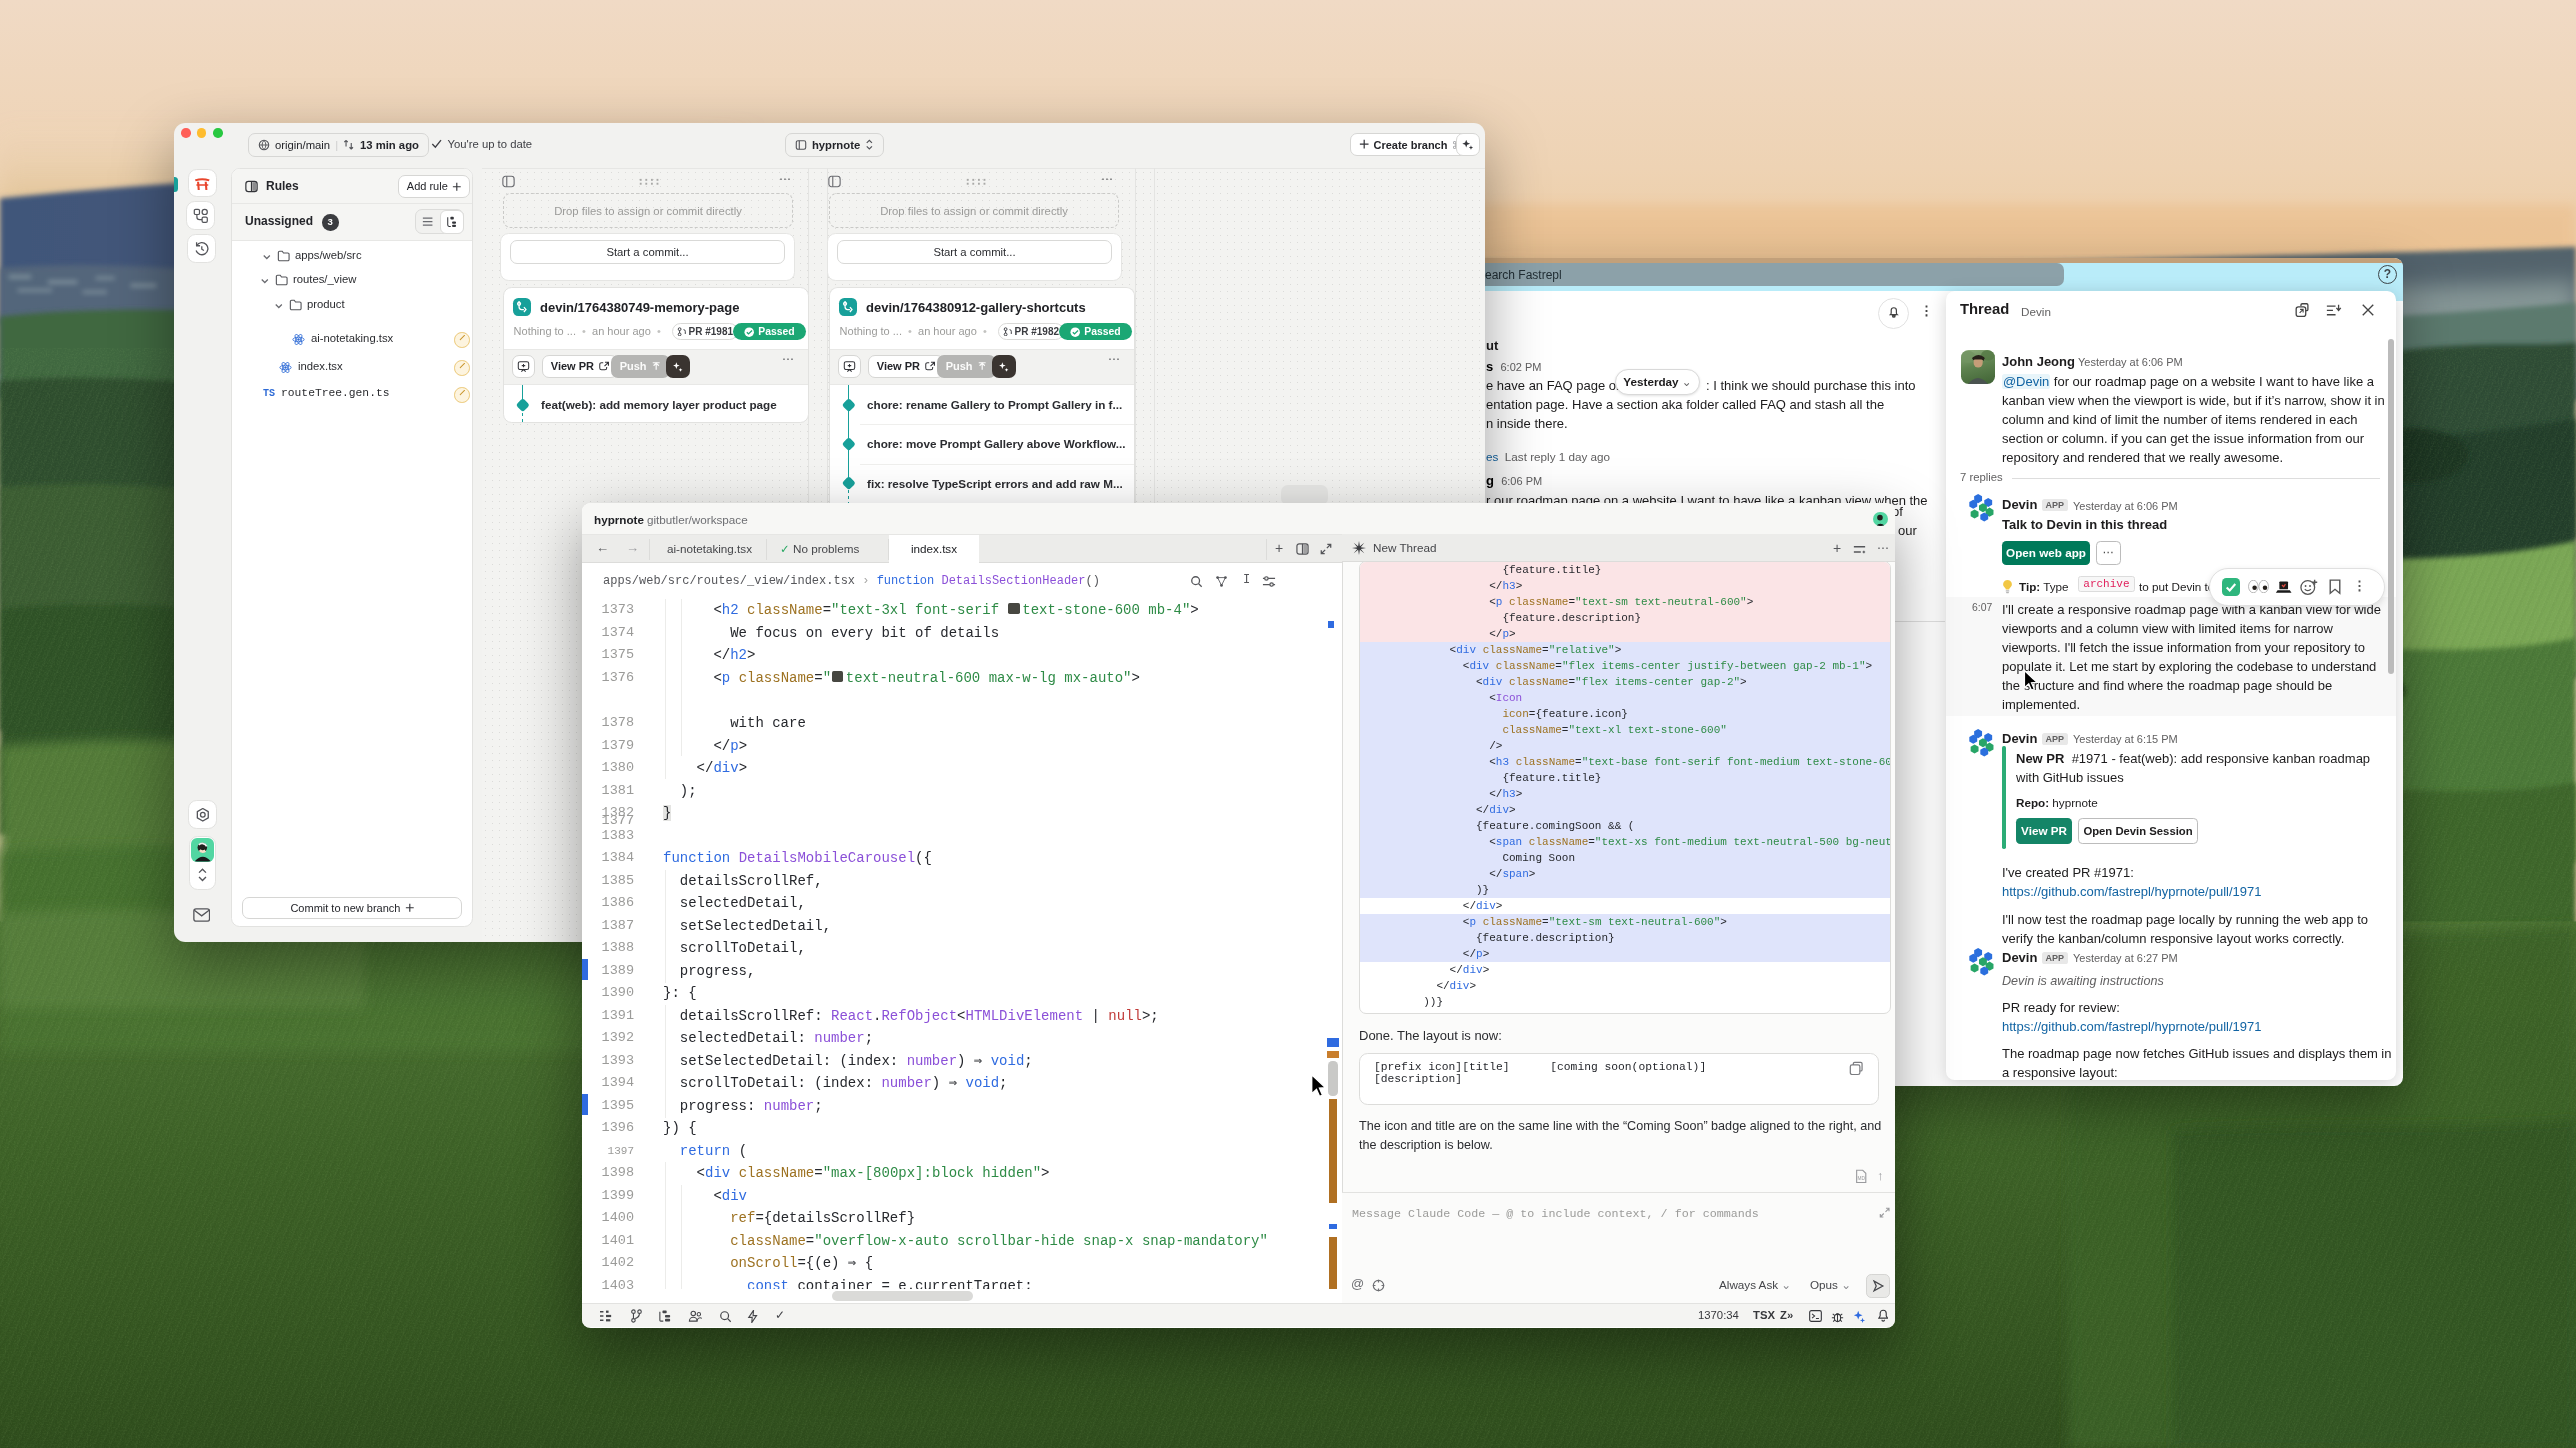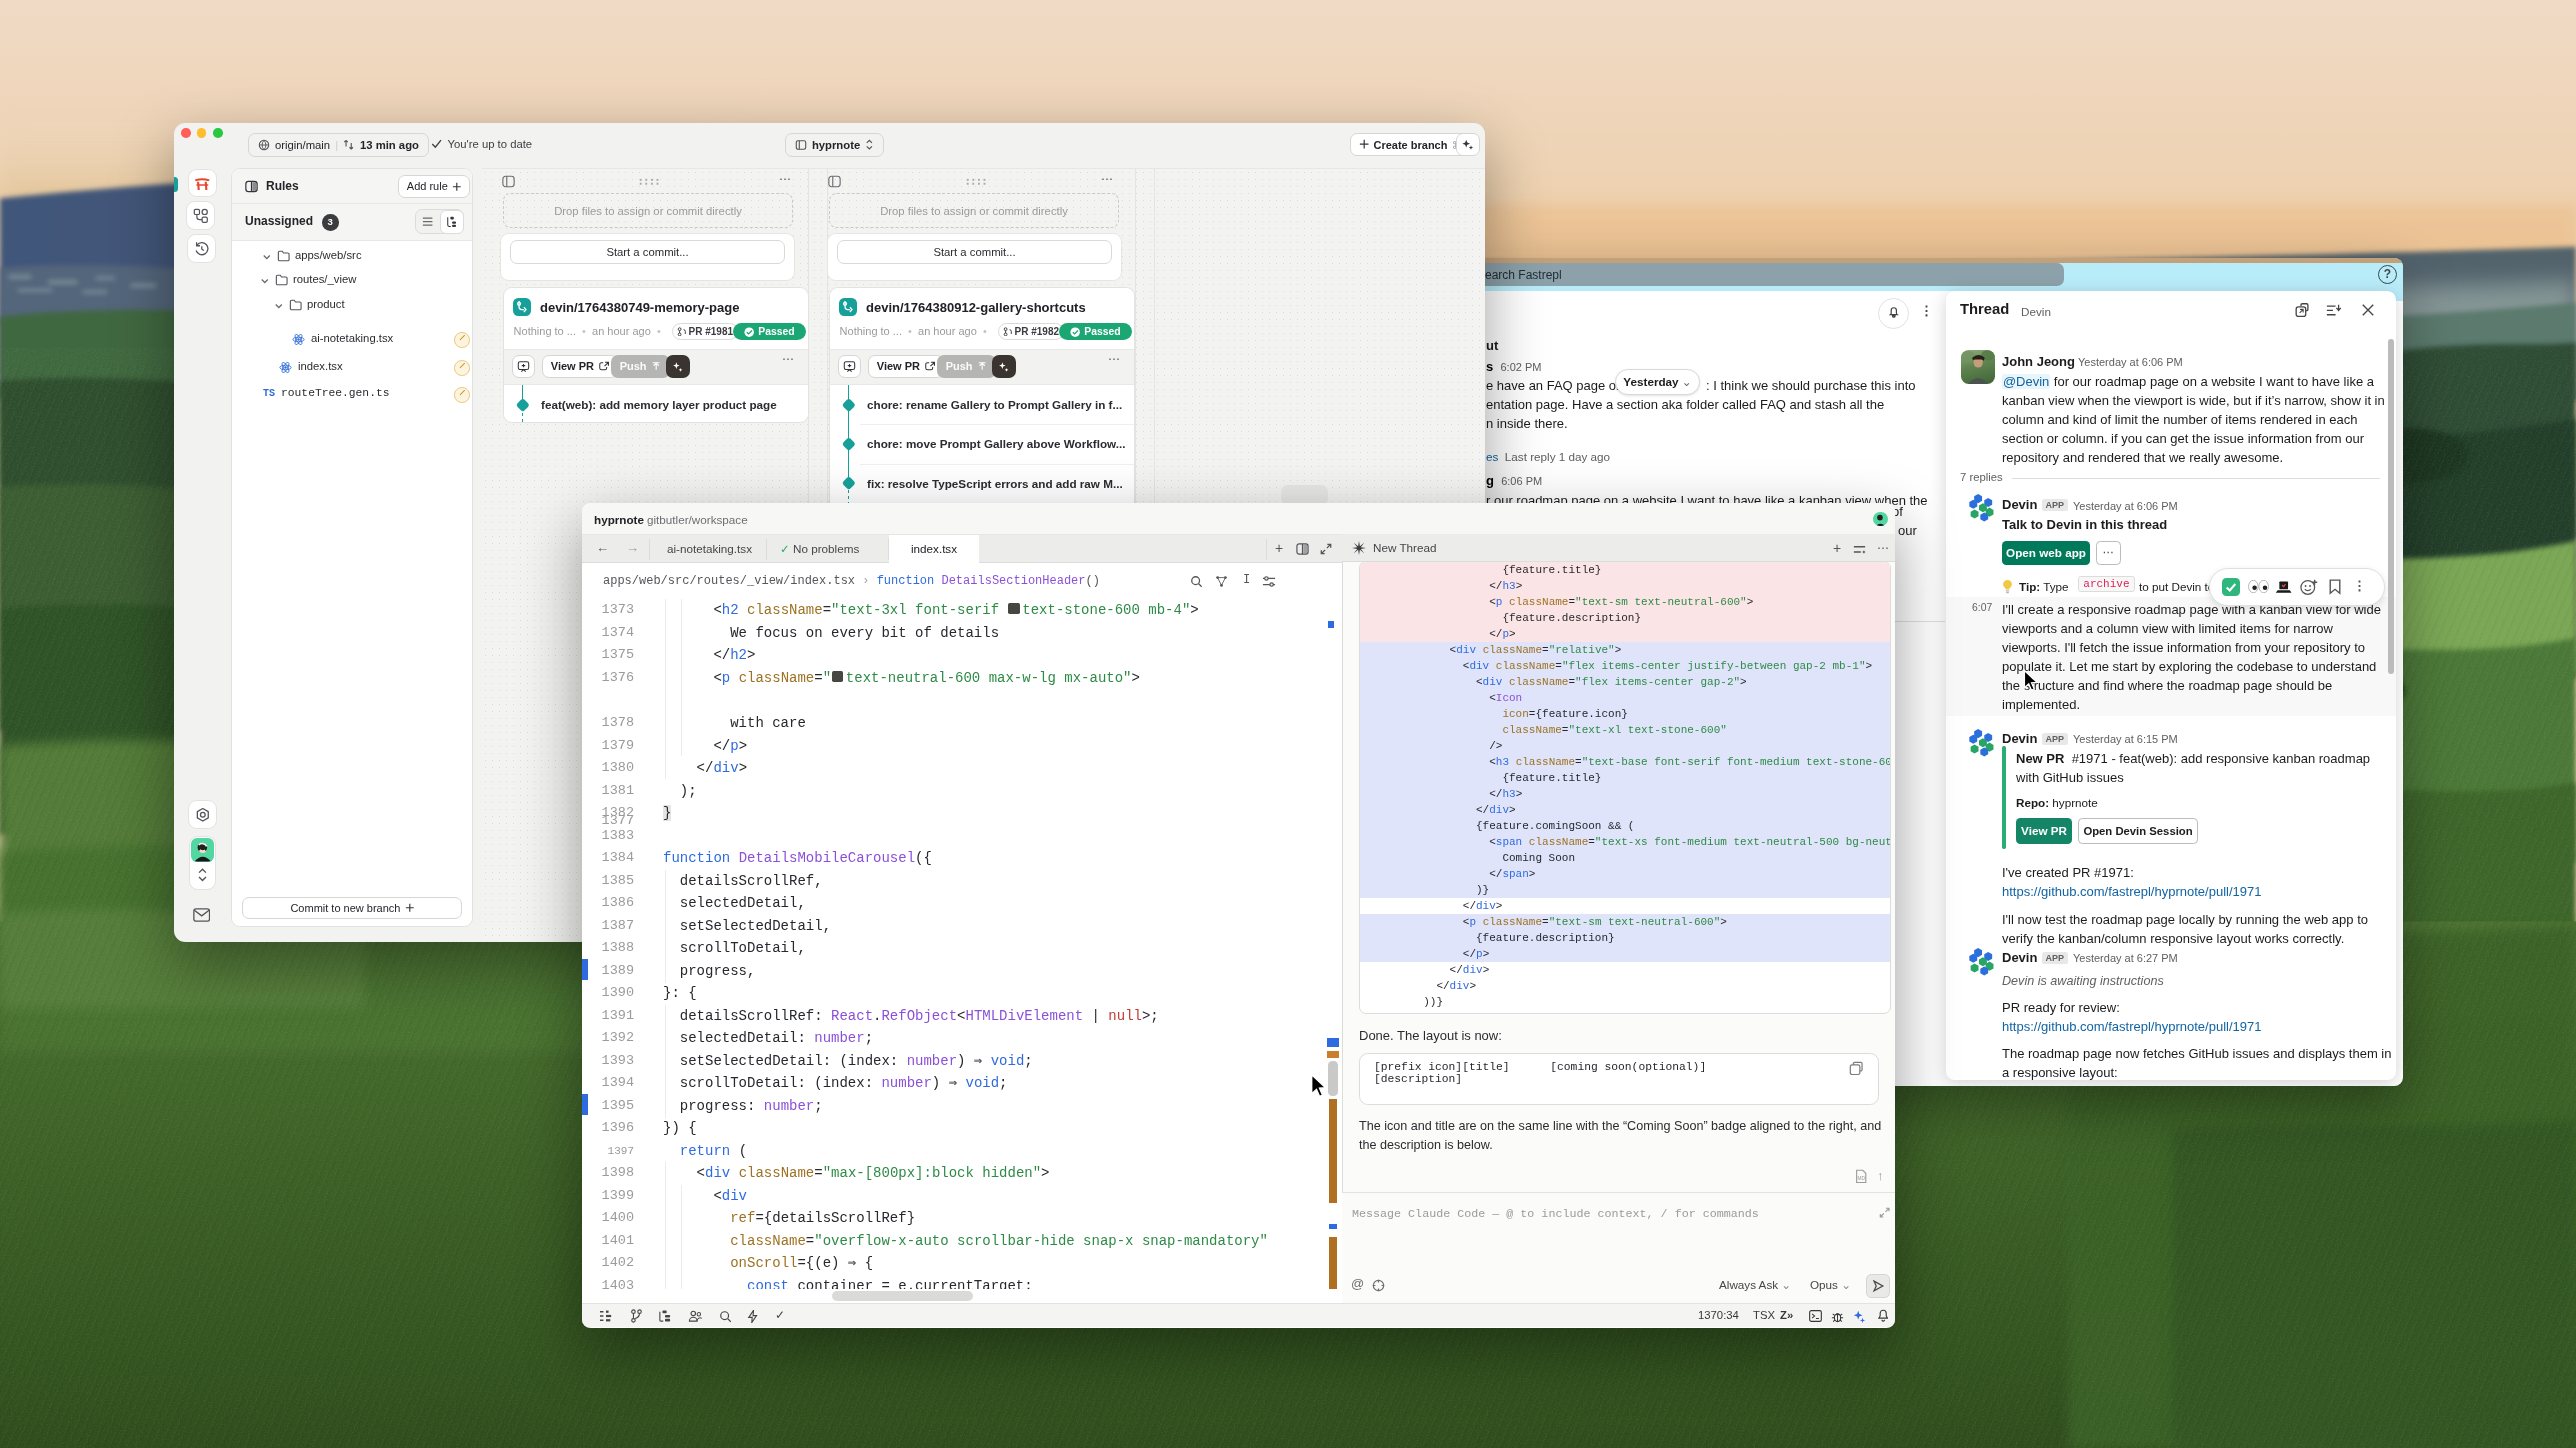--- a/index.html
+++ b/index.html
@@ -821,21 +821,21 @@
     </svg>
  <svg class="abs" style="left:137px;top:807px;" width="13" height="13" viewBox="0 0 15 15">
       <circle cx="6.5" cy="6.5" r="4.5" fill="none" stroke="#45464a" stroke-width="1.4"></circle>
       <path d="M10 10 l3.5 3.5" stroke="#45464a" stroke-width="1.4"></path>
     </svg>
  <svg class="abs" style="left:165px;top:807px;" width="11.3" height="13" viewBox="0 0 13 15">
       <path d="M7.5 0.5 L2 8.5 h4 L5.5 14.5 L11 6.5 h-4z" fill="none" stroke="#45464a" stroke-width="1.3"></path>
     </svg>
  <div class="abs" style="left:193px;top:805px;color:#45464a;font-size:12px;">✓</div>
  <div class="abs" style="left:1116px;top:806px;font-size:11.3px;color:#36373b;">1370:34</div>
- <div class="abs" style="left:1171px;top:806px;font-size:11.3px;color:#36373b;">TSX</div>
+ <div class="abs" style="left:1171px;top:806px;font-size:11.3px;color:#36373b;font-weight:bold;">TSX</div>
  <div class="abs" style="left:1198px;top:806px;font-size:11.3px;color:#36373b;font-weight:bold;">Z»</div>
  <svg class="abs" style="left:1227px;top:807px;" width="13" height="12" viewBox="0 0 15 14">
       <rect x="0.7" y="0.7" width="13.6" height="12.6" rx="2" fill="none" stroke="#36373b" stroke-width="1.3"></rect>
       <path d="M3.5 4.5 l3 2.5 -3 2.5 M8 10 h3.5" stroke="#36373b" stroke-width="1.2" fill="none"></path>
     </svg>
  <svg class="abs" style="left:1249px;top:807px;" width="13" height="13" viewBox="0 0 15 15">
       <ellipse cx="7.5" cy="9" rx="3.6" ry="4.4" fill="none" stroke="#36373b" stroke-width="1.3"></ellipse>
       <path d="M5.5 5.5 q2-2 4 0 M4 9 H1 M11 9 H14 M4.5 6.5 L2 4.5 M10.5 6.5 L13 4.5 M4.5 11.5 L2.5 13.5 M10.5 11.5 L12.5 13.5 M7.5 5 V13" stroke="#36373b" stroke-width="1.2" fill="none"></path>
     </svg>
  <svg class="abs" style="left:1271px;top:807px;" width="13" height="13" viewBox="0 0 15 15">

